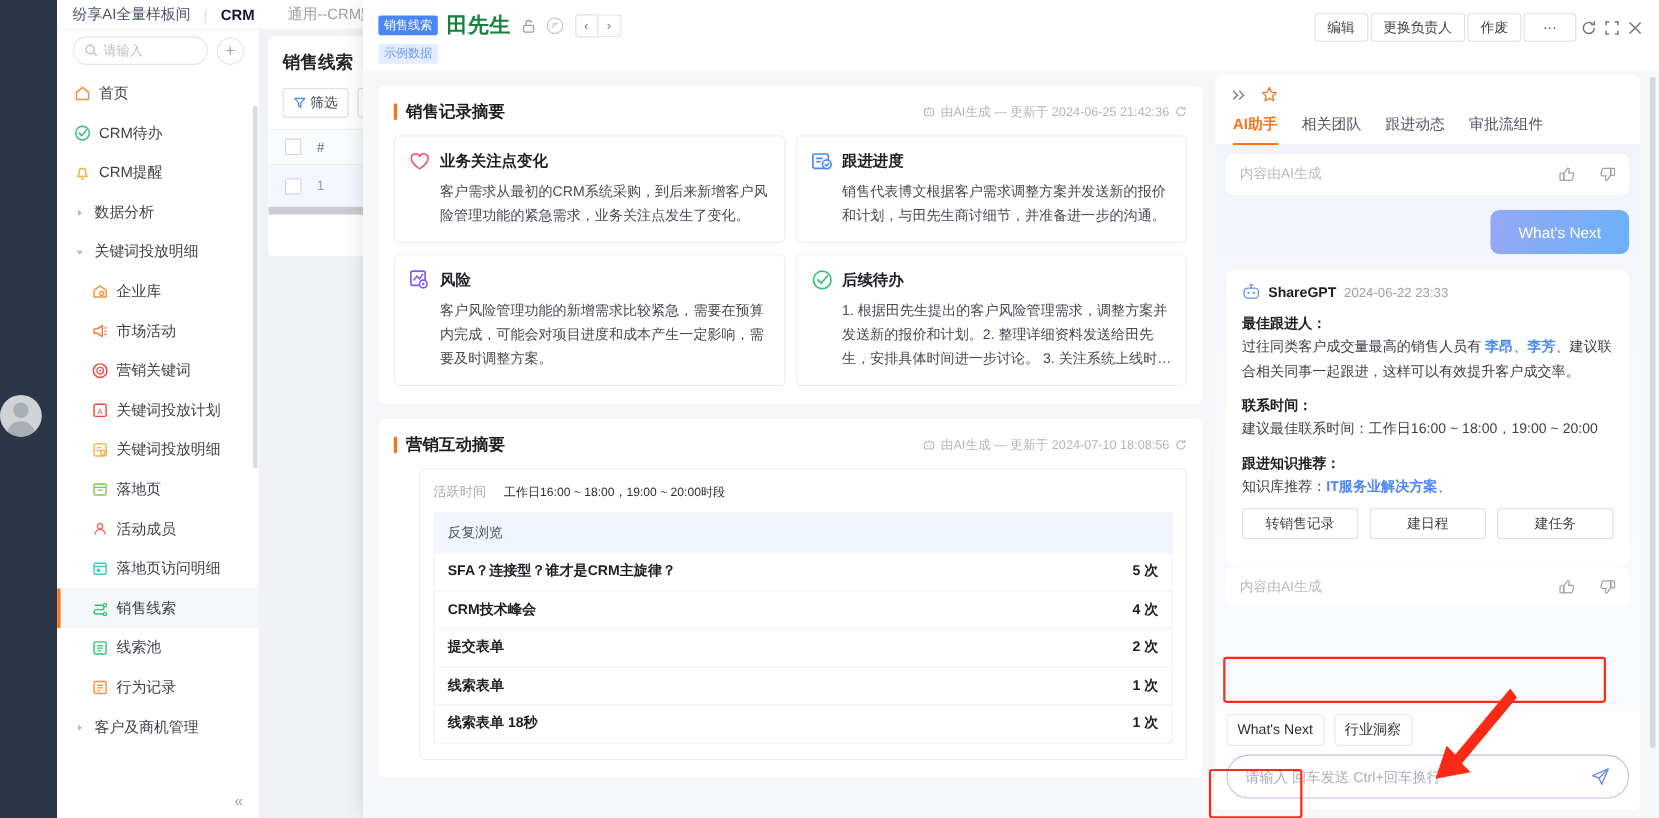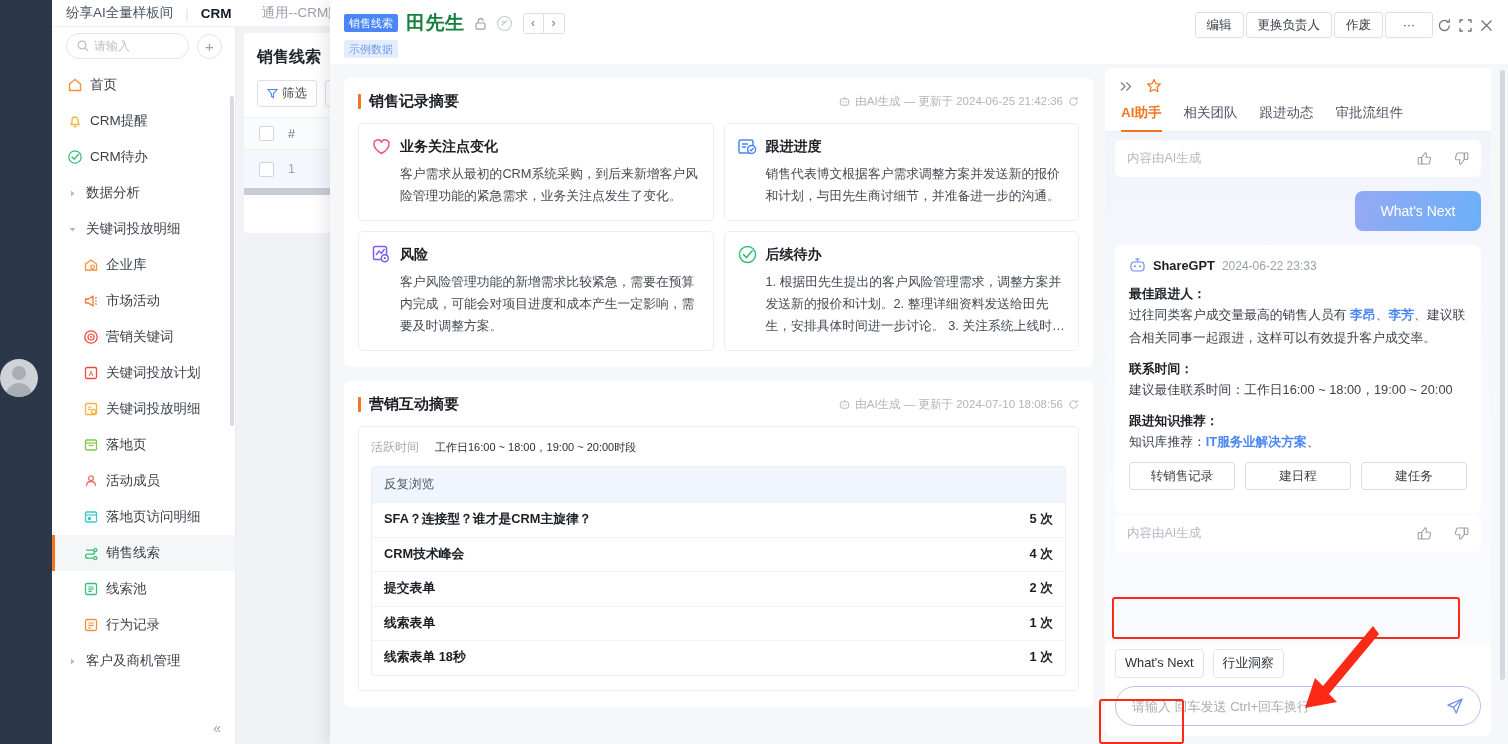--- a/index.html
+++ b/index.html
@@ -176,21 +176,21 @@
   .sec-bar { width: 3px; height: 15px; background: #f5741f; border-radius: 1px; margin-right: 8px; }
   .sec-title { font-size: 15px; font-weight: bold; color: #1b1e23; }
   .sec-meta { margin-left: auto; display: flex; align-items: center; gap: 5px; font-size: 11.5px; color: #b0b5bd; }
   .grid2 { display: grid; grid-template-columns: 1fr 1fr; gap: 10px; }
   .subcard { border: 1px solid #eceef1; border-radius: 5px; padding: 12px 12px 13px; }
   .sub-h { display: flex; align-items: center; gap: 8px; margin-bottom: 6px; }
   .sub-h .t { font-size: 14px; font-weight: bold; color: #1b1e23; }
   .sub-b { font-size: 12.8px; line-height: 22px; color: #454a52; padding-left: 29px; }
 
   
-  .mk-wrap { border: 1px solid #eceef1; border-radius: 5px; padding: 12px 12px 14px; }
+  .mk-wrap { border: 1px solid #eceef1; border-radius: 5px; padding: 12px 12px 14px; margin-left: 23px; }
   .mk-act { display: flex; align-items: baseline; gap: 16px; margin-bottom: 10px; }
   .mk-act .lbl { font-size: 12px; color: #a6abb3; }
   .mk-act .val { font-size: 11px; color: #2b2f36; }
   .mk-table { border: 1px solid #eceef1; border-radius: 3px; overflow: hidden; }
   .mk-th { background: #f1f5fd; padding: 9px 12px; font-size: 12.5px; color: #4b5563; }
   .mk-tr {
     display: flex; align-items: center; justify-content: space-between;
     padding: 0 12px; height: 34.5px; border-top: 1px solid #f0f2f5;
     font-size: 12.8px; font-weight: bold; color: #1b1e23;
   }
@@ -407,35 +407,35 @@
           <svg width="16" height="16" viewBox="0 0 16 16">
             <path d="M2.5 7 L8 2.5 L13.5 7 V13.5 h-11z" fill="none" stroke="#f5913a" stroke-width="1.4" stroke-linejoin="round"></path>
           </svg>
         </span>
       <span>首页</span>
     </div>
 
     <div class="nav-row">
       <span class="nic">
           <svg width="16" height="16" viewBox="0 0 16 16">
+            <circle cx="8" cy="8" r="6.2" fill="none" stroke="#35c07a" stroke-width="1.3"></circle>
+            <path d="M5 8 l2.2 2.2 l4.4 -5" fill="none" stroke="#35c07a" stroke-width="1.4" stroke-linecap="round"></path>
+          </svg>
+        </span>
+      <span>CRM待办</span>
+    </div>
+
+    <div class="nav-row">
+      <span class="nic">
+          <svg width="16" height="16" viewBox="0 0 16 16">
             <path d="M4 11.5 h8 l-1 -2 V7 a3 3 0 0 0 -6 0 v2.5z" fill="none" stroke="#f5b13a" stroke-width="1.3"></path>
             <path d="M6.8 13 a1.3 1.3 0 0 0 2.4 0" fill="none" stroke="#f5b13a" stroke-width="1.3"></path>
           </svg>
         </span>
       <span>CRM提醒</span>
-    </div>
-
-    <div class="nav-row">
-      <span class="nic">
-          <svg width="16" height="16" viewBox="0 0 16 16">
-            <circle cx="8" cy="8" r="6.2" fill="none" stroke="#35c07a" stroke-width="1.3"></circle>
-            <path d="M5 8 l2.2 2.2 l4.4 -5" fill="none" stroke="#35c07a" stroke-width="1.4" stroke-linecap="round"></path>
-          </svg>
-        </span>
-      <span>CRM待办</span>
     </div>
 
     <div class="nav-row">
       <span class="caret">
           <svg width="9" height="9" viewBox="0 0 9 9">
             <path d="M3 1.5 L6.5 4.5 L3 7.5z" fill="#b4bac3"></path>
           </svg>
         </span>
       <span>数据分析</span>
     </div>

